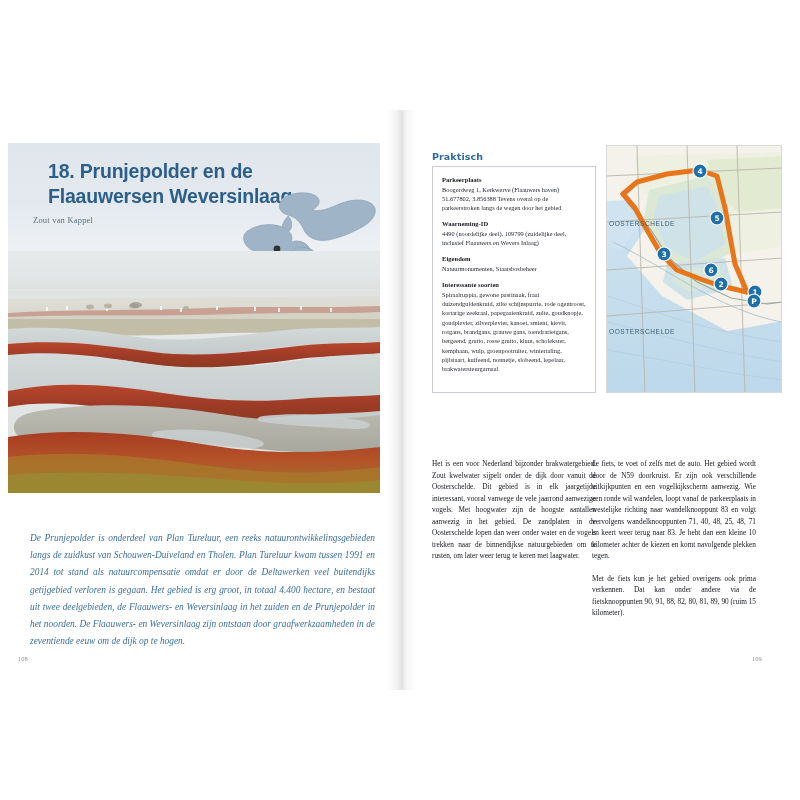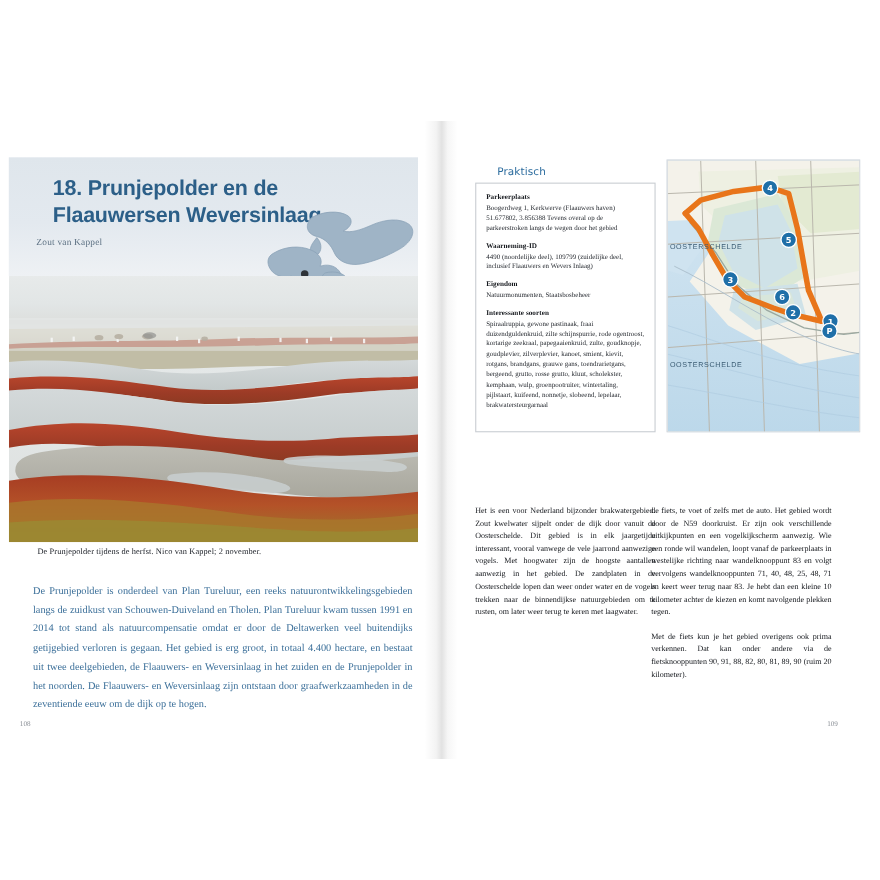--- a/index.html
+++ b/index.html
@@ -27,31 +27,31 @@
   .inset-map{position:absolute;left:236px;top:186px;width:150px;height:92px;}
 
   
   .photo{position:absolute;left:8px;top:251px;width:372px;height:242px;overflow:hidden;}
   .photo svg{display:block;}
   .caption{position:absolute;left:34px;top:497px;width:340px;
      font-family:"Liberation Serif", serif;font-size:7.6px;color:#20242b;letter-spacing:.1px;}
 
   
   .intro{position:absolute;left:30px;top:530px;width:345px;
-     font-family:"Liberation Serif", serif;
+     font-family:"Liberation Serif", serif;font-style:italic;
      font-size:9.4px;line-height:17.2px;color:#3b6f99;text-align:justify;}
 
   
   .folio{position:absolute;font-family:"Liberation Serif", serif;font-size:6.5px;color:#8a8f96;}
   .folio-l{left:18px;top:655px;}
   .folio-r{left:752px;top:655px;}
 
   
-  .prak-h{position:absolute;left:452px;top:151px;
-     font-family:"DejaVu Sans", sans-serif;font-weight:normal;font-size:9.5px;color:#2c6c9e;letter-spacing:.1px;}
+  .prak-h{position:absolute;left:432px;top:151px;
+     font-family:"DejaVu Sans", sans-serif;font-weight:bold;font-size:9.5px;color:#2c6c9e;letter-spacing:.1px;}
   .prak-box{position:absolute;left:432px;top:166px;width:164px;height:227px;
      border:1px solid #c9cdd2;background:#ffffff;box-sizing:border-box;padding:8px 9px;}
   .prak-sec{margin-bottom:7px;}
   .prak-sec:last-child{margin-bottom:0;}
   .prak-t{font-family:"Liberation Serif", serif;font-weight:bold;font-size:6.5px;
      color:#15181d;line-height:9.5px;letter-spacing:.05px;}
   .prak-b{font-family:"Liberation Serif", serif;font-size:6.3px;color:#262a30;
      line-height:9.3px;letter-spacing:.02px;}
 
   
@@ -186,21 +186,20 @@
           <ellipse cx="100" cy="55" rx="4" ry="2.4"></ellipse>
         <ellipse cx="126" cy="55" rx="5" ry="2.6"></ellipse>
           <ellipse cx="178" cy="57" rx="3" ry="2"></ellipse>
       </g>
       <ellipse cx="128" cy="54" rx="6" ry="3" fill="#4a4a46" opacity="0.7"></ellipse>
 
       <rect x="0" y="38" width="372" height="30" fill="#e9ecea" opacity="0.45"></rect>
     </svg>
   </div>
 
-  <div class="caption">De Prunjepolder tijdens de herfst. Nico van Kappel; 2 november.</div>
   <div class="intro">De Prunjepolder is onderdeel van Plan Tureluur, een reeks natuurontwikkelingsgebieden langs de zuidkust van Schouwen-Duiveland en Tholen. Plan Tureluur kwam tussen 1991 en 2014 tot stand als natuurcompensatie omdat er door de Deltawerken veel buitendijks getijgebied verloren is gegaan. Het gebied is erg groot, in totaal 4.400 hectare, en bestaat uit twee deelgebieden, de Flaauwers- en Weversinlaag in het zuiden en de Prunjepolder in het noorden. De Flaauwers- en Weversinlaag zijn ontstaan door graafwerkzaamheden in de zeventiende eeuw om de dijk op te hogen.</div>
 
   <div class="gutter"></div>
 
   <div class="prak-h">Praktisch</div>
 
   <div class="prak-box">
     <div class="prak-sec">
       <div class="prak-t">Parkeerplaats</div>
       <div class="prak-b">Boogerdweg 1, Kerkwerve (Flaauwers haven) 51.677802, 3.856388 Tevens overal op de parkeerstroken langs de wegen door het gebied</div>
@@ -301,19 +300,19 @@
       </g>
     </svg>
   </div>
 
   <div class="col col-a">
     <p>Het is een voor Nederland bijzonder brakwatergebied. Zout kwelwater sijpelt onder de dijk door vanuit de Oosterschelde. Dit gebied is in elk jaargetijde interessant, vooral vanwege de vele jaarrond aanwezige vogels. Met hoogwater zijn de hoogste aantallen aanwezig in het gebied. De zandplaten in de Oosterschelde lopen dan weer onder water en de vogels trekken naar de binnendijkse natuurgebieden om te rusten, om later weer terug te keren met laagwater.</p>
   </div>
 
   <div class="col col-b">
     <p>de fiets, te voet of zelfs met de auto. Het gebied wordt door de N59 doorkruist. Er zijn ook verschillende uitkijkpunten en een vogelkijkscherm aanwezig. Wie een ronde wil wandelen, loopt vanaf de parkeerplaats in westelijke richting naar wandelknooppunt 83 en volgt vervolgens wandelknooppunten 71, 40, 48, 25, 48, 71 en keert weer terug naar 83. Je hebt dan een kleine 10 kilometer achter de kiezen en komt navolgende plekken tegen.</p>
-    <p>Met de fiets kun je het gebied overigens ook prima verkennen. Dat kan onder andere via de fietsknooppunten 90, 91, 88, 82, 80, 81, 89, 90 (ruim 20 kilometer).</p>
+    <p>Met de fiets kun je het gebied overigens ook prima verkennen. Dat kan onder andere via de fietsknooppunten 90, 91, 88, 82, 80, 81, 89, 90 (ruim 15 kilometer).</p>
   </div>
 
   <div class="folio folio-l">108</div>
   <div class="folio folio-r">109</div>
 
 </div>
 
 </body></html>

